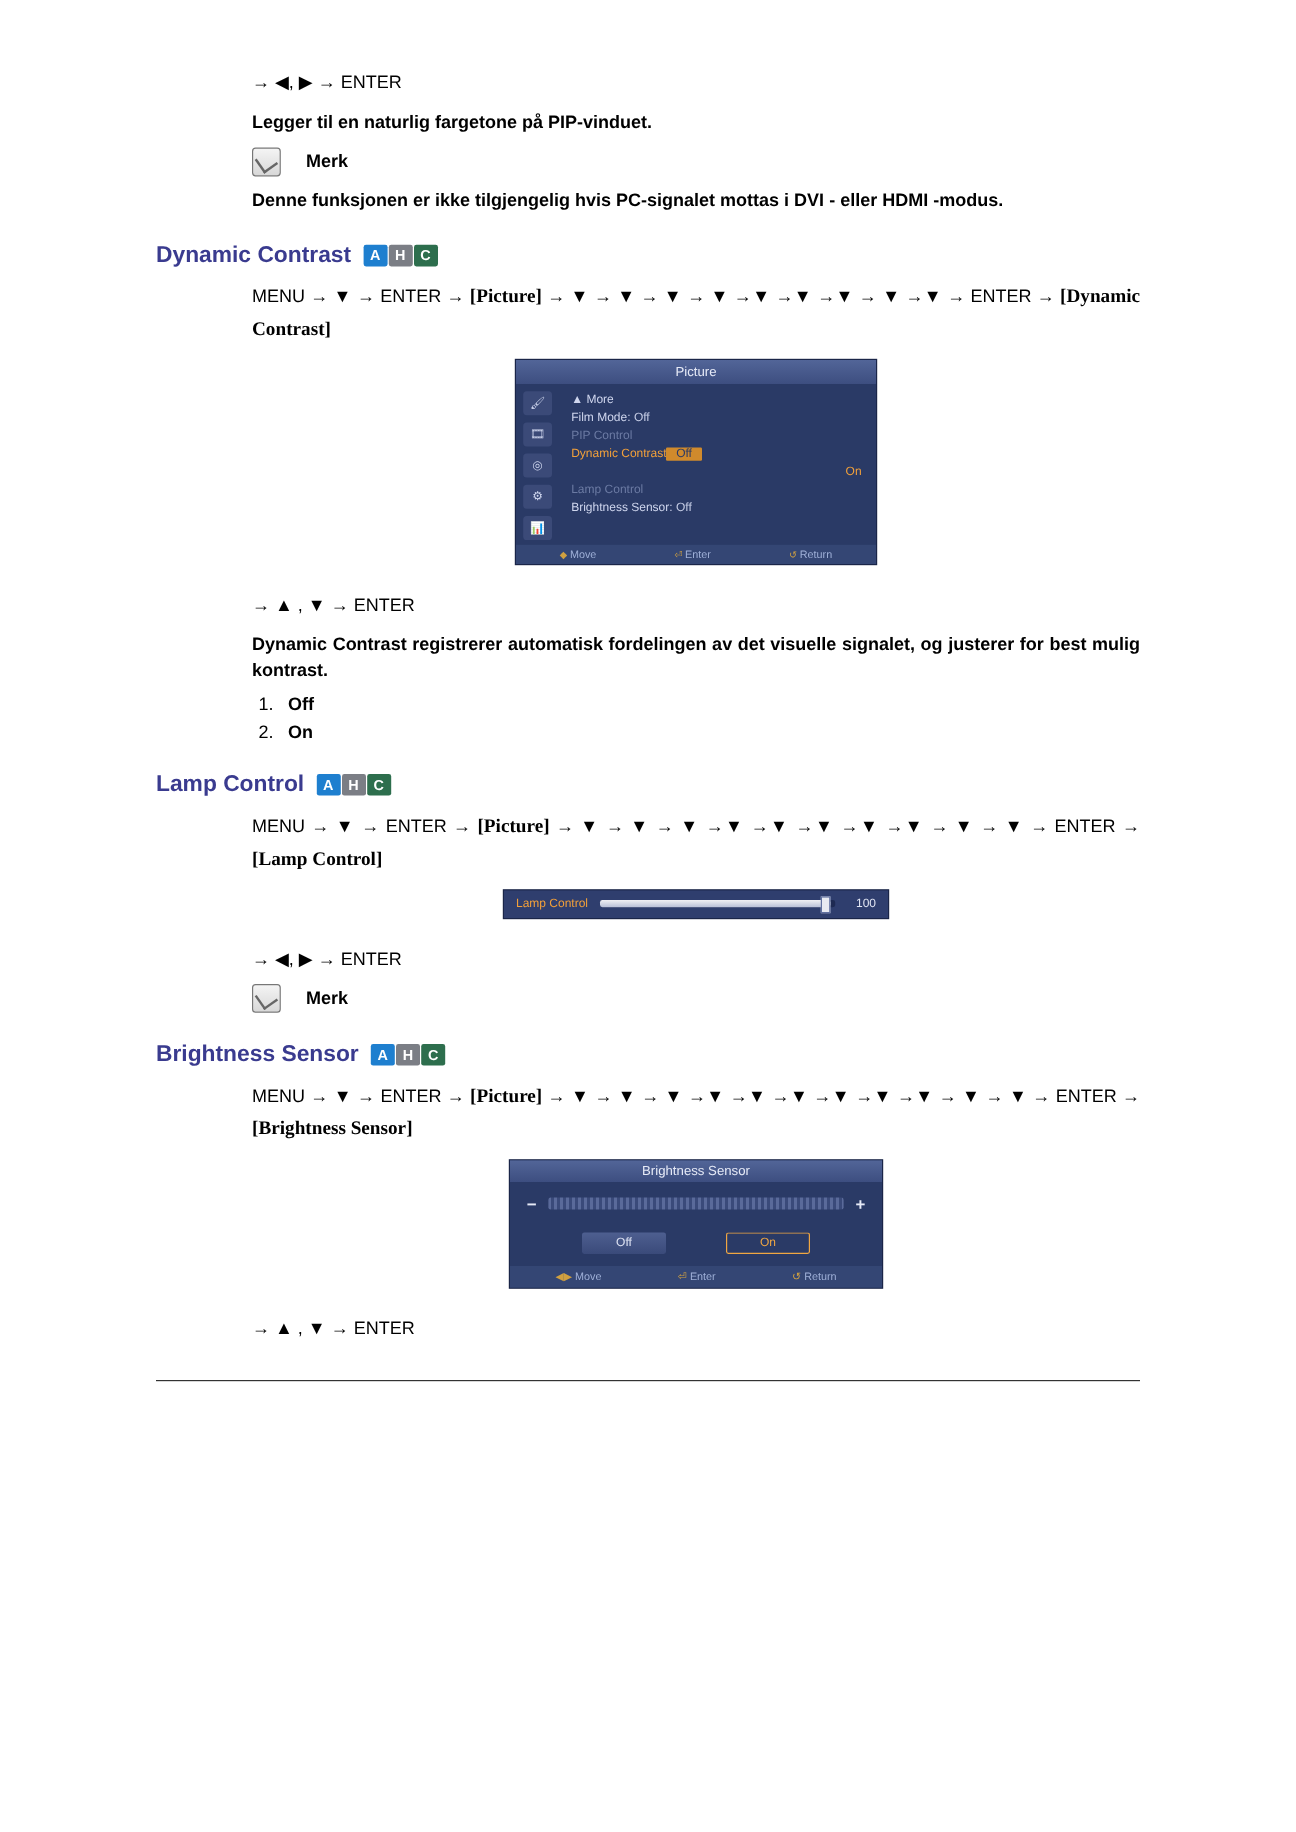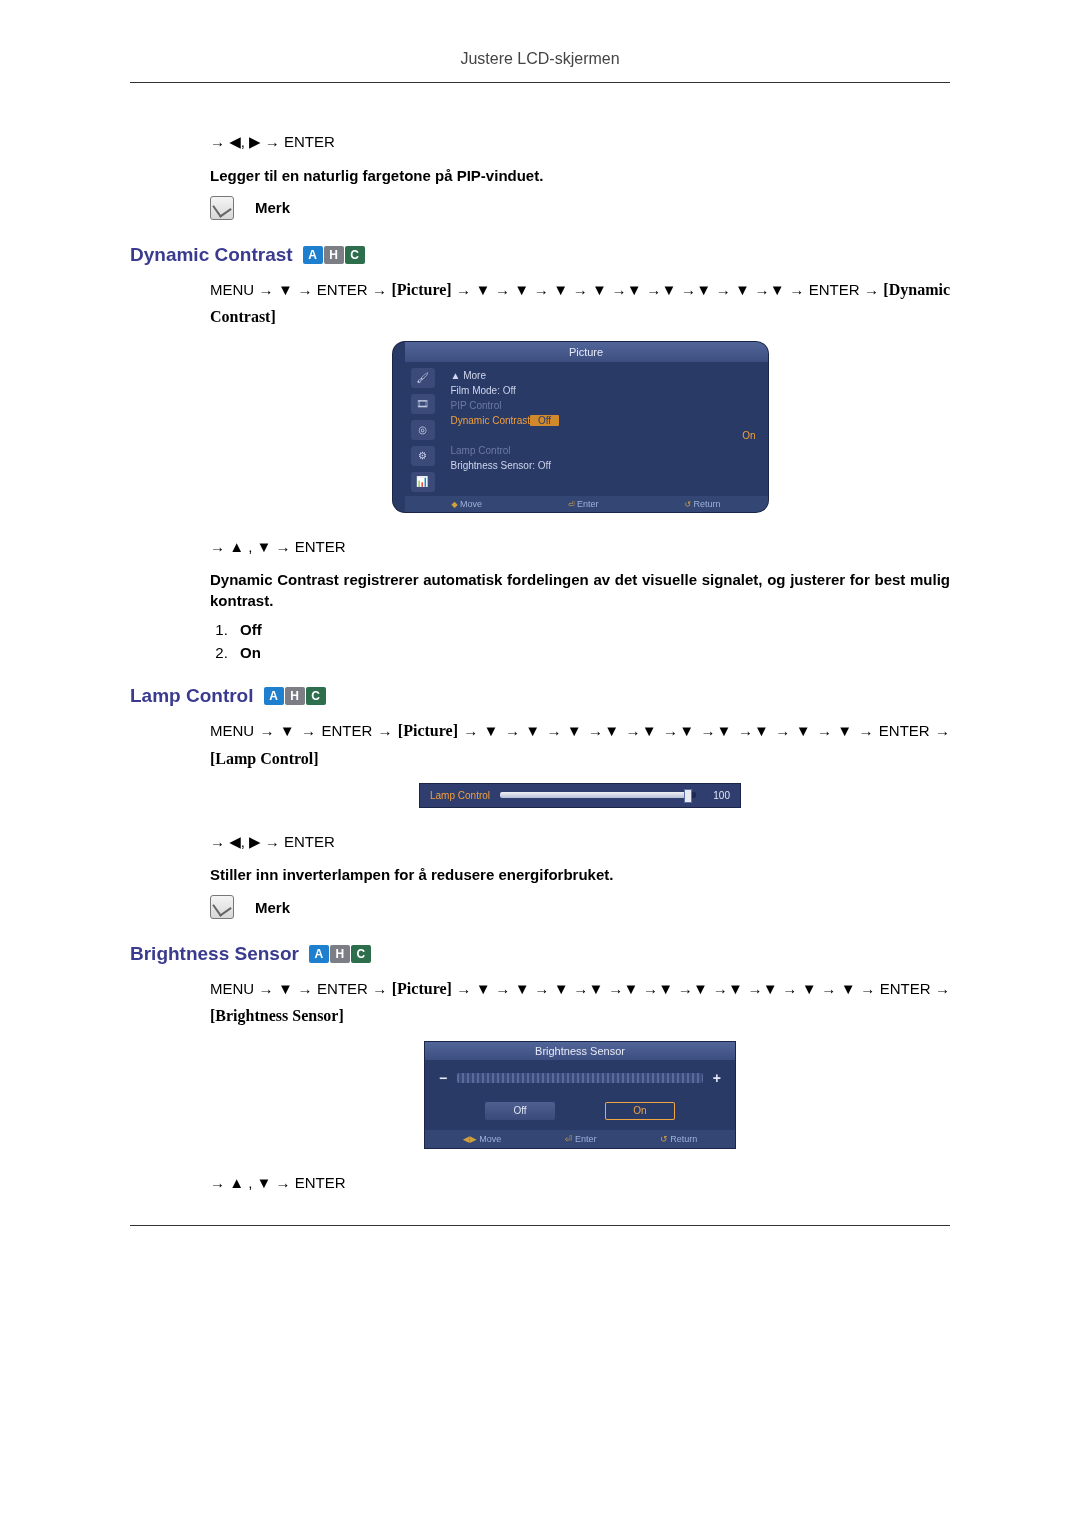--- a/index.html
+++ b/index.html
@@ -98,28 +98,27 @@
   ol.options li { margin: 6px 0; }
   ol.options li span { font-weight: bold; margin-left: 8px; }
 
   
   .osd-wrap {
     display: flex;
     justify-content: center;
     margin: 12px 0 22px 0;
   }
   .osd {
-    width: 363px;
+    width: 300px;
     background: #2a3a66;
-    border-radius: 12px;
+    border-radius: 0;
     overflow: hidden;
     font-size: 10px;
     color: #cfd6ee;
     box-shadow: 0 0 0 1px #1a2548;
-    padding-left: 12px;
   }
   .osd-titlebar {
     height: 20px;
     background: linear-gradient(#526598,#3d4e80);
     text-align: center;
     line-height: 20px;
     color: #e6eaf7;
     font-size: 11px;
   }
   .osd-body {
@@ -270,29 +269,35 @@
     border-top: 1px solid #333;
     margin-top: 30px;
   }
 
 </style>
 </head>
 <body>
 
 <div class="page">
 
-  <div class="header">Justere LCD-skjermen</div>
 
   <div class="content-block">
     <div class="nav-seq">→ ◀, ▶ → ENTER</div>
     <p>Legger til en naturlig fargetone på PIP-vinduet.</p>
     <div class="note-row">
       <span class="note-icon"></span>
       <span class="note-label">Merk</span>
     </div>
+    <p>
+      <span>Denne funksjonen er ikke tilgjengelig hvis PC-signalet mottas i </span>
+      <b>DVI</b>
+      <span>- eller </span>
+      <b>HDMI</b>
+      <span>-modus.</span>
+    </p>
   </div>
 
   <div class="section-title">
     <span>Dynamic Contrast</span>
     <span class="badge-group">
       <span class="badge badge-a">A</span>
       <span class="badge badge-h">H</span>
       <span class="badge badge-c">C</span>
     </span>
   </div>
@@ -385,21 +390,20 @@
         <div class="bar">
           <div class="fill"></div>
           <div class="knob"></div>
         </div>
         <span class="num">100</span>
       </div>
     </div>
 
     <div class="nav-seq">→ ◀, ▶ → ENTER</div>
 
-    <p>Stiller inn inverterlampen for å redusere energiforbruket.</p>
 
     <div class="note-row">
       <span class="note-icon"></span>
       <span class="note-label">Merk</span>
     </div>
   </div>
 
   <div class="section-title">
     <span>Brightness Sensor</span>
     <span class="badge-group">

